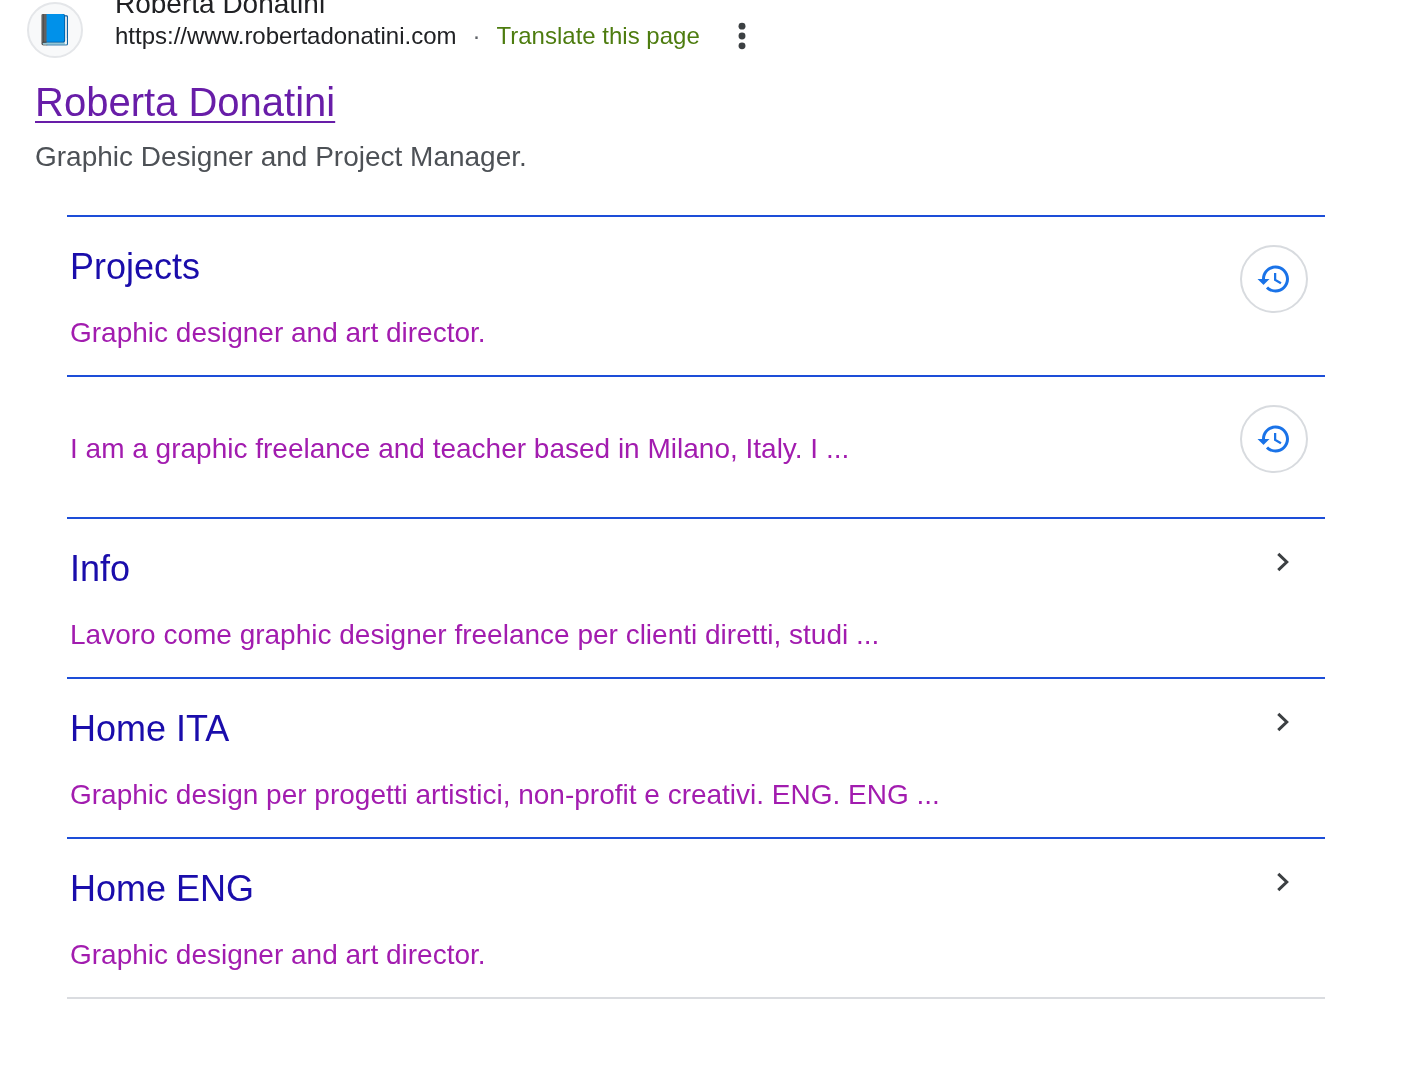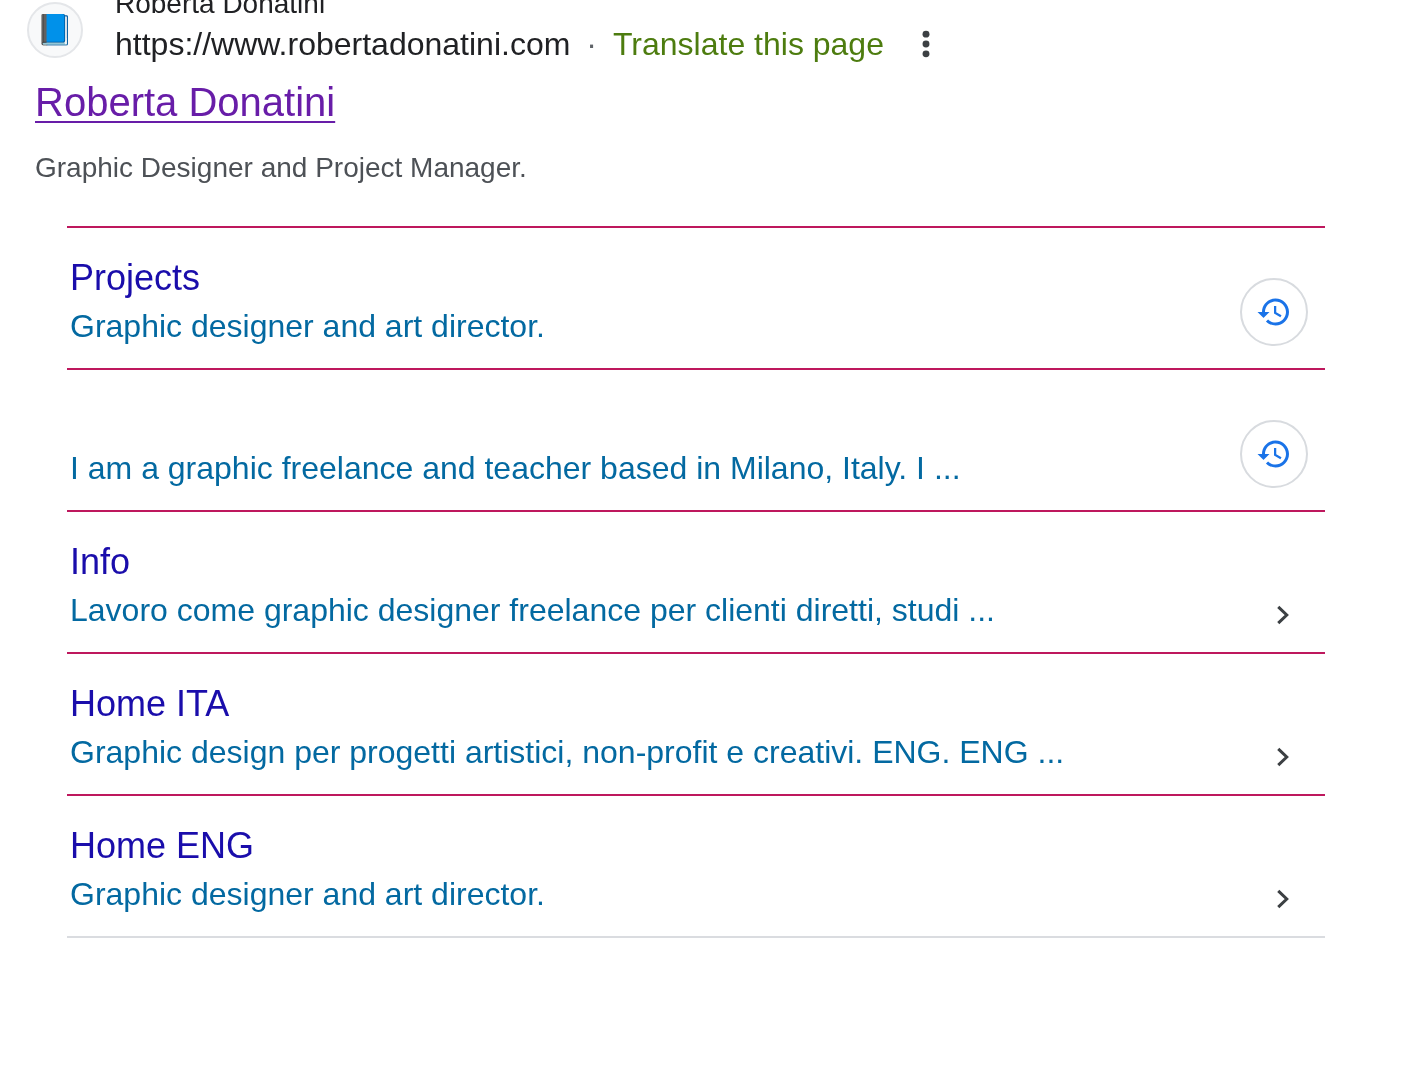--- a/index.html
+++ b/index.html
@@ -28,22 +28,22 @@
     font-size: 30px; line-height: 1;
   }
   .header-text { position: absolute; left: 88px; top: 0; }
   .site-name {
     font-size: 28px; line-height: 28px;
     color: #202124;
     margin-top: -10px;
     white-space: nowrap;
   }
   .url-row {
-    margin-top: 10px;
-    font-size: 32px; line-height: 30px;
+    margin-top: 2px;
+    font-size: 24px; line-height: 30px;
     color: #202124;
     display: flex; align-items: center;
     white-space: nowrap;
   }
   .url-sep { color: #5f6368; margin: 0 16px; }
   .translate-link { color: #4d7c0f; }
   .kebab-btn {
     margin-left: 26px;
     background: none; border: none; cursor: pointer;
     display: flex; align-items: center; justify-content: center;
@@ -56,49 +56,49 @@
     font-size: 40px; line-height: 52px;
     font-weight: 400;
   }
   .result-title a {
     color: #681da8;
     text-decoration: underline;
     text-underline-offset: 5px;
     text-decoration-thickness: 2px;
   }
   .result-snippet {
-    margin: 20px 0 0 35px;
+    margin: 9px 0 0 35px;
     font-size: 28px; line-height: 40px;
     color: #4d5156;
   }
 
   
   .sitelinks {
     margin: 38px 0 0 67px;
     width: 1258px;
   }
   .sitelink-row {
-    border-top: 2px solid #be185d;
+    border-top: 2px solid #1d4ed8;
     display: flex;
-    align-items: flex-end;
+    align-items: flex-start;
     padding: 28px 0 22px 3px;
     min-height: 142px;
   }
   .sitelink-row:last-child { border-bottom: 2px solid #dadce0; }
   .sl-text { flex: 1 1 auto; min-width: 0; }
   .sl-title {
     font-size: 36px; line-height: 44px;
     color: #1a0dab;
     display: inline-block;
   }
   .sl-title.visited { color: #681da8; }
   .sl-snippet {
-    margin-top: 6px;
-    font-size: 32px; line-height: 40px;
-    color: #0369a1;
+    margin-top: 24px;
+    font-size: 28px; line-height: 40px;
+    color: #a21caf;
   }
   .history-btn {
     flex: 0 0 auto;
     width: 68px; height: 68px;
     margin-right: 17px;
     border-radius: 50%;
     border: 2px solid #d8dbdf;
     background: #ffffff;
     display: flex; align-items: center; justify-content: center;
     cursor: pointer;

